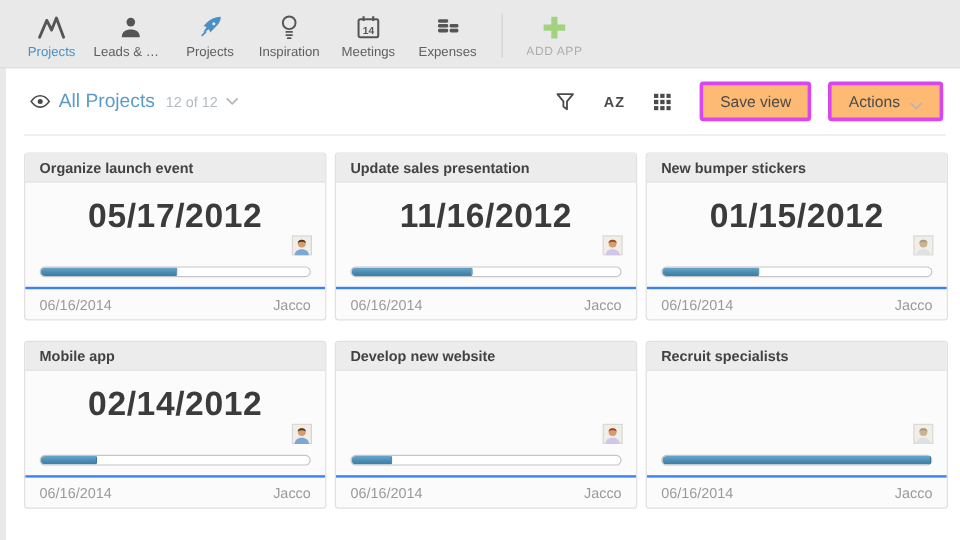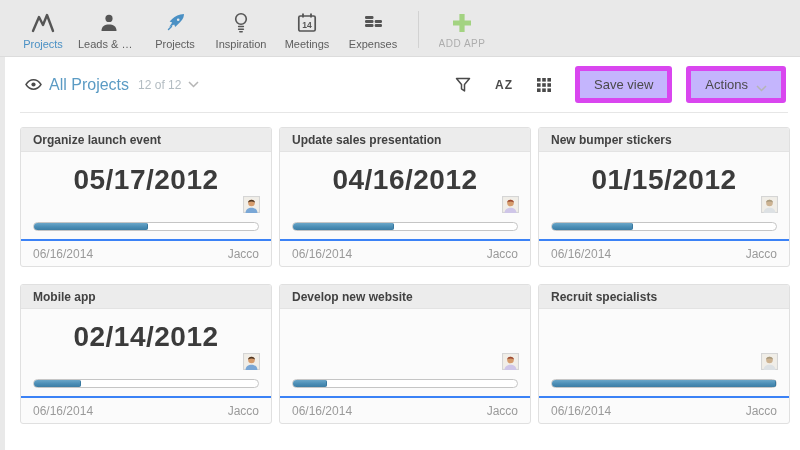--- a/index.html
+++ b/index.html
@@ -23,21 +23,21 @@
 
   
   .toolbar { height:55px; display:flex; align-items:center; justify-content:space-between;
              padding:0 14px 0 20px; }
   .view-selector { display:flex; align-items:center; gap:7px; cursor:pointer; }
   .view-title { font-size:16px; color:#5b9bc4; }
   .view-count { font-size:12px; color:#b3bcc2; margin-left:2px; }
   .toolbar-right { display:flex; align-items:center; }
   .tb-icon { margin-right:24px; display:flex; align-items:center; cursor:pointer; }
   .sort-label { font-size:12px; color:#4a4a4a; letter-spacing:1px; font-weight:bold; }
-  .btn { background:#c4b5fd; border:5px solid #d946ef; border-radius:3px;
+  .btn { background:#fdba74; border:3px solid #d946ef; border-radius:3px;
          font-size:13px; color:#4a4a4a; padding:6px 14px; display:flex;
          align-items:flex-end; gap:8px; cursor:pointer; }
   .btn + .btn { margin-left:14px; }
   .toolbar-divider { border-top:1px solid #e6e6e6; margin:0 12px 0 15px; }
 
   
   .cards { display:grid; grid-template-columns:repeat(3,1fr);
            column-gap:7px; row-gap:17px; padding:14px 10px 0 15px; }
   .card { background:#fbfbfb; border:1px solid #e0e0e0; border-radius:3px;
           height:140px; display:flex; flex-direction:column; overflow:hidden; cursor:pointer; }
@@ -214,21 +214,21 @@
       </div>
       <div class="card-footer">
         <span>06/16/2014</span>
         <span>Jacco</span>
       </div>
     </div>
 
     <div class="card">
       <div class="card-header">Update sales presentation</div>
       <div class="card-body">
-        <div class="card-date">04/16/2012</div>
+        <div class="card-date">11/16/2012</div>
         <div class="avatar-row av-woman-red">
           <svg class="avatar" viewBox="0 0 16 16">
             <rect x="0.5" y="0.5" width="15" height="15" fill="#f1eee8" stroke="#d5d5d5"></rect>
             <circle cx="8" cy="6.6" r="3.1" class="av-face"></circle>
             <path d="M4.7 6.2 a3.4 3.4 0 0 1 6.6 0 a6.5 6.5 0 0 0 -6.6 0z" class="av-hair"></path>
             <path d="M2.4 16 c0-3.3 2.5-5 5.6-5 s5.6 1.7 5.6 5z" class="av-shirt"></path>
           </svg>
         </div>
         <div class="progress-track">
           <div class="progress-fill" style="width: 45%;"></div>

